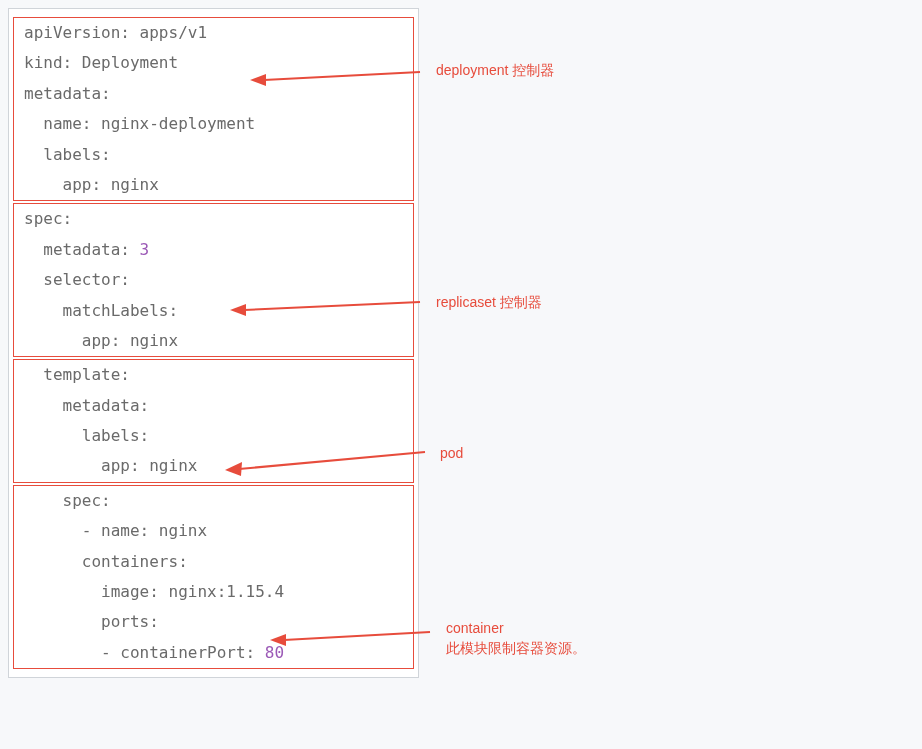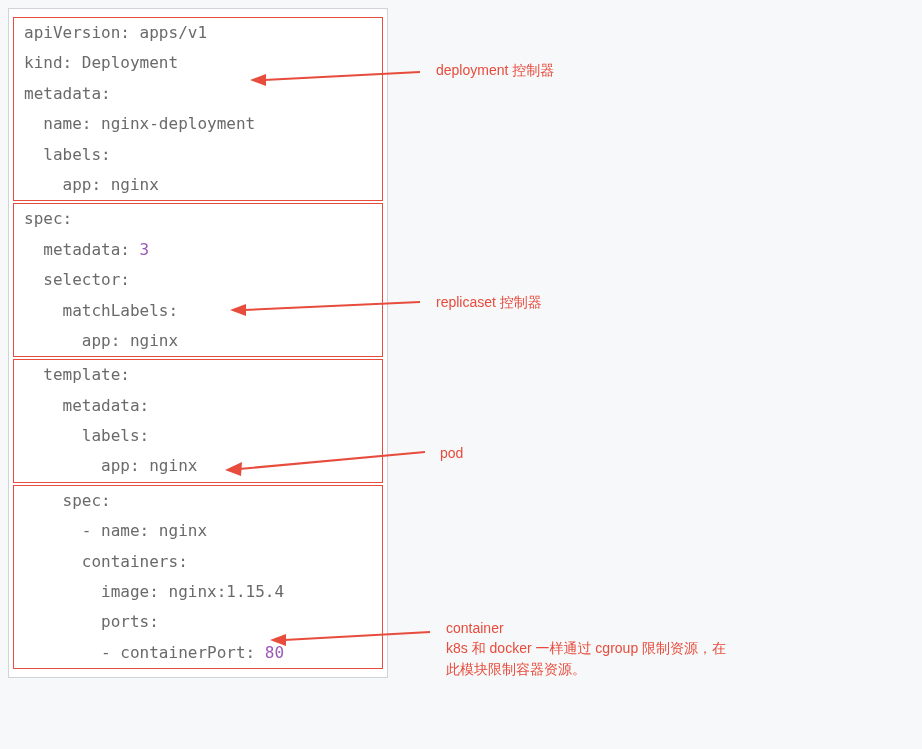--- a/index.html
+++ b/index.html
@@ -7,21 +7,21 @@
       font-family: "Consolas", "Monaco", monospace;
       font-size: 16px;
       background: #f7f8fa;
       padding: 8px;
       width: 922px;
       position: relative;
     }
     .code-area {
       background: #fff;
       border: 1px solid #d0d4d9;
-      width: 380px;
+      width: 411px;
       padding: 6px 0;
     }
     .yaml-line {
       white-space: pre;
       color: #5a5a5a;
       line-height: 1.9;
       padding-left: 10px;
     }
     .yaml-key   { color: #6a6a6a; }
     .yaml-num   { color: #9b59b6; }
@@ -104,15 +104,14 @@
   <span>deployment 控制器</span>
 </div>
 <div class="annotation" style="left:436px; top:292px;">
   <span>replicaset 控制器</span>
 </div>
 <div class="annotation" style="left:440px; top:443px;">
   <span>pod</span>
 </div>
 <div class="annotation" style="left:446px; top:618px; width:440px;">
   <div>container</div>
-  <div>k8s 和 docker 一样通过 cgroup 限制资源，在</div>
   <div>此模块限制容器资源。</div>
 </div>
 
 </body></html>

